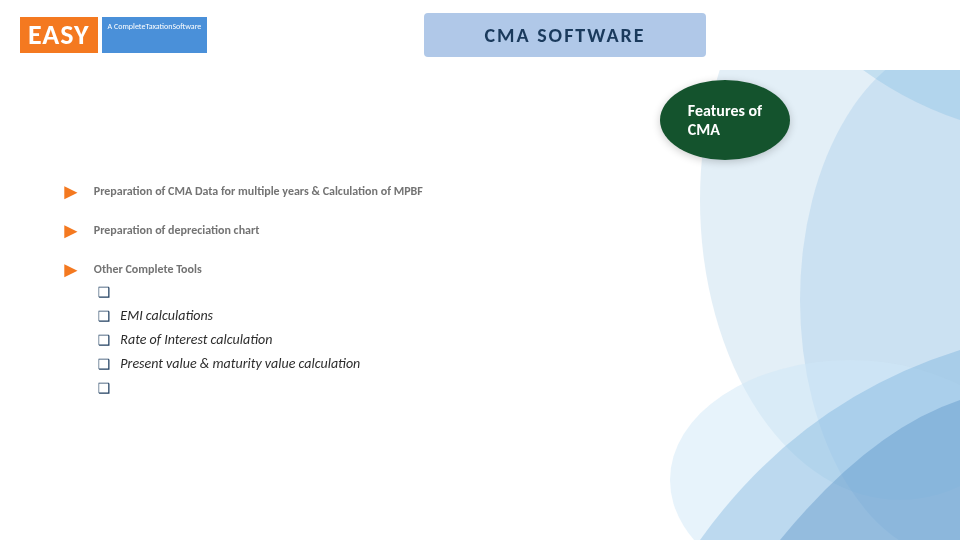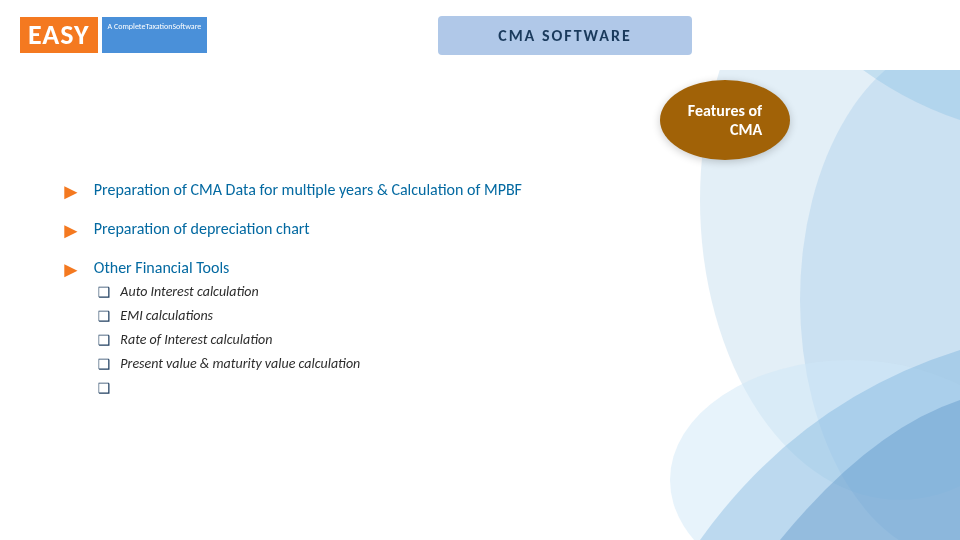--- a/index.html
+++ b/index.html
@@ -65,21 +65,21 @@
     .title-bar {
       flex: 1;
       display: flex;
       justify-content: center;
       align-items: center;
     }
 
     .title-pill {
       background: #b0c8e8;
       color: #1a3a5c;
-      font-size: 16px;
+      font-size: 20px;
       font-weight: 700;
       letter-spacing: 2px;
       padding: 10px 60px;
       border-radius: 4px;
     }
 
     
     .main-content {
       position: relative;
       z-index: 2;
@@ -88,29 +88,29 @@
 
     
     .features-oval-container {
       display: flex;
       justify-content: flex-end;
       padding-right: 120px;
       margin-bottom: 20px;
     }
 
     .features-oval {
-      background: #a16207;
+      background: #14532d;
       color: #fff;
       border-radius: 50%;
       width: 130px;
       height: 80px;
       display: flex;
       align-items: center;
       justify-content: center;
-      text-align: right;
+      text-align: left;
       font-size: 16px;
       font-weight: 700;
       line-height: 1.2;
       box-shadow: 0 2px 8px rgba(0,0,0,0.2);
     }
 
     
     .bullet-list {
       list-style: none;
       padding: 0;
@@ -124,23 +124,23 @@
 
     .bullet-arrow {
       color: #f47920;
       font-size: 22px;
       margin-right: 12px;
       margin-top: -2px;
       flex-shrink: 0;
     }
 
     .bullet-text {
-      font-size: 16px;
-      font-weight: 400;
-      color: #0369a1;
+      font-size: 12px;
+      font-weight: 700;
+      color: #737373;
     }
 
     
     .sub-list {
       list-style: none;
       padding: 0;
       margin-top: 6px;
       margin-left: 4px;
     }
 
@@ -230,25 +230,24 @@
     <li class="bullet-item">
       <span class="bullet-arrow">►</span>
       <div>
         <span class="bullet-text">Preparation of depreciation chart</span>
       </div>
     </li>
 
     <li class="bullet-item">
       <span class="bullet-arrow">►</span>
       <div>
-        <span class="bullet-text">Other Financial Tools</span>
+        <span class="bullet-text">Other Complete Tools</span>
         <ul class="sub-list" id="sub-items-container">
         <li class="sub-item">
               <span class="sub-bullet">❑</span>
-              <span class="sub-text">Auto Interest calculation</span>
             </li>
             <li class="sub-item">
               <span class="sub-bullet">❑</span>
               <span class="sub-text">EMI calculations</span>
             </li>
             <li class="sub-item">
               <span class="sub-bullet">❑</span>
               <span class="sub-text">Rate of Interest calculation</span>
             </li>
             <li class="sub-item">

